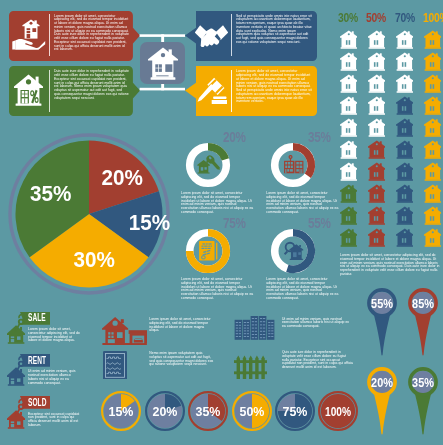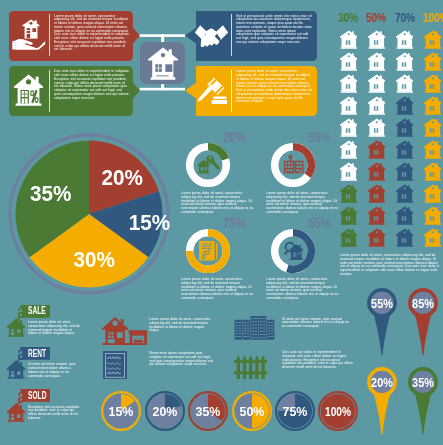--- a/index.html
+++ b/index.html
@@ -721,21 +721,21 @@
           </g>
         </g>
       </svg>
       <div class="abs donut-label" style="left:124.8px;top:87.3px">55%</div>
       <div class="abs lorem" style="left:83.3px;top:150px;width:73px;">Lorem ipsum dolor sit amet, consectetur adipiscing elit, sed do eiusmod tempor incididunt ut labore et dolore magna aliqua. Ut enim ad minim veniam, quis nostrud exercitation ullamco laboris nisi ut aliquip ex ea commodo consequat.</div>
     </div>
 </div>
 
 <div class="abs lorem" style="left:340px;top:254px;width:100px;">Lorem ipsum dolor sit amet, consectetur adipiscing elit, sed do eiusmod tempor incididunt ut labore et dolore magna aliqua. Ut enim ad minim veniam, quis nostrud exercitation ullamco laboris nisi ut aliquip ex ea commodo consequat. Duis aute irure dolor in reprehenderit in voluptate velit esse cillum dolore eu fugiat nulla pariatur.</div>
 
-<div class="abs" style="left:0;top:298px;width:135px;height:140px;">
+<div class="abs" style="left:0;top:305px;width:135px;height:140px;">
   <div id="tags-layer">
       <svg class="abs" width="30.5" height="12.8" style="left:19.9px;top:6.8px" viewBox="0 0 30.5 12.8">
         <path d="M0 0 H30.5 V12.8 H0 L2.6 6.4 Z" fill="#4b7a35"></path>
       </svg>
       <div class="abs tag-label" style="left:28.2px;top:8.4px;width:26px;">SALE</div>
       <svg class="abs" width="18.2" height="30.2" style="left:6.5px;top:9px" viewBox="0 0 18.2 30.2">
         <g fill="#4b7a35">
           <path d="M2.0 19.6 H16.2 V28.6 H2.0 Z"></path>
           <path d="M0 19.6 L9.1 11.3 L18.2 19.6 L18.2 21.0 L0 21.0 Z"></path>
           <rect x="13.1" y="13.0" width="1.9" height="3.2"></rect>

